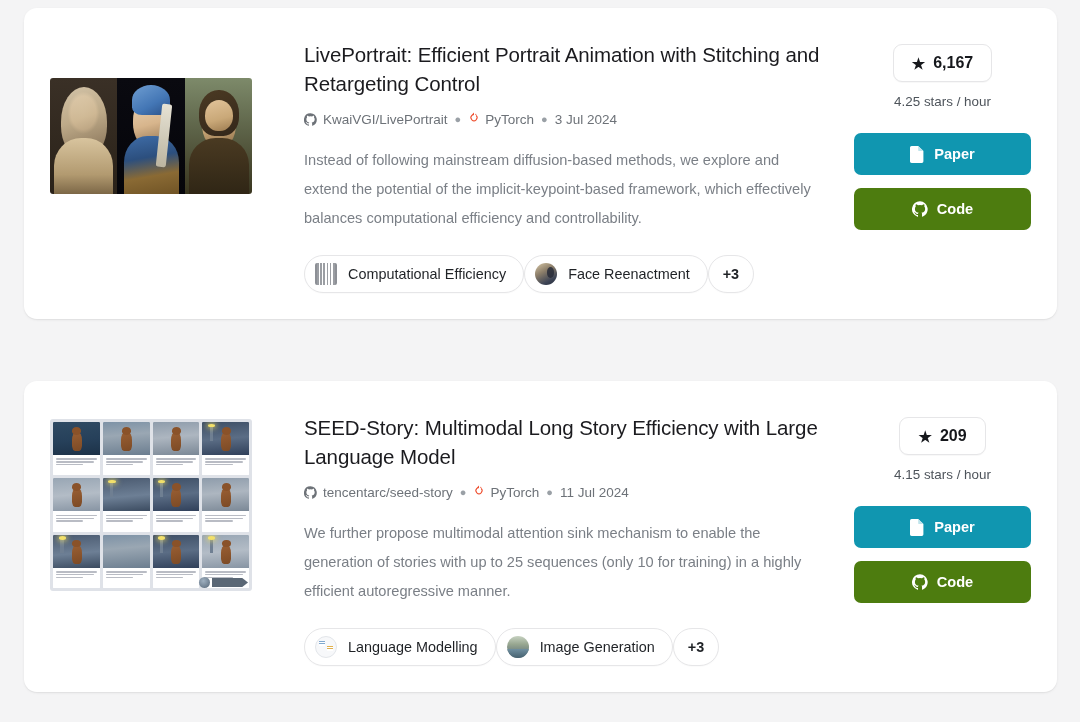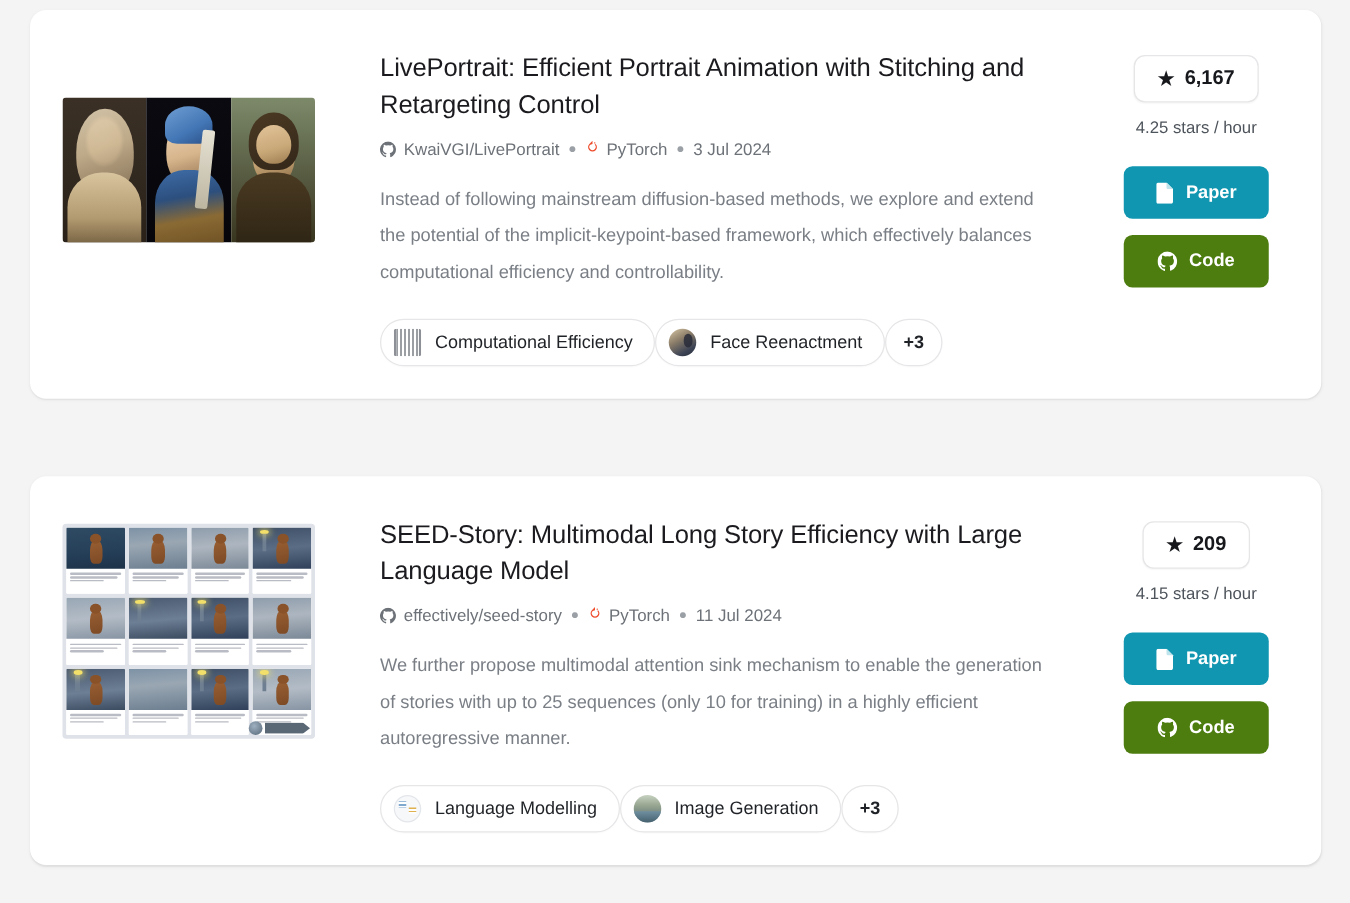--- a/index.html
+++ b/index.html
@@ -293,21 +293,21 @@
   .rate {
     margin-top: 12px;
     font-size: 13.4px;
     color: #4e545b;
     white-space: nowrap;
     text-align: right;
   }
 
   .btn {
     margin-top: 17px;
-    width: 116px;
+    width: 177px;
     height: 42px;
     border: none;
     border-radius: 7px;
     display: inline-flex;
     align-items: center;
     justify-content: center;
     gap: 9px;
     color: #ffffff;
     font-size: 14.6px;
     font-weight: 700;
@@ -539,21 +539,21 @@
     </div>
 
     <div class="body-col">
       <div class="title">SEED-Story: Multimodal Long Story Efficiency with Large Language Model</div>
 
       <div class="meta">
         <span class="repo">
           <svg class="gh-icon" viewBox="0 0 16 16">
             <path d="M8 .2a8 8 0 0 0-2.53 15.59c.4.07.55-.17.55-.38v-1.5c-2.22.48-2.7-1.07-2.7-1.07-.36-.93-.89-1.17-.89-1.17-.73-.5.06-.49.06-.49.8.06 1.23.83 1.23.83.72 1.23 1.88.88 2.34.67.07-.52.28-.88.51-1.08-1.78-.2-3.64-.89-3.64-3.95 0-.87.31-1.59.82-2.15-.08-.2-.36-1.02.08-2.12 0 0 .67-.21 2.2.82a7.6 7.6 0 0 1 4 0c1.53-1.03 2.2-.82 2.2-.82.44 1.1.16 1.92.08 2.12.51.56.82 1.28.82 2.15 0 3.07-1.87 3.75-3.65 3.95.29.25.54.73.54 1.48v2.2c0 .21.15.46.55.38A8 8 0 0 0 8 .2z"></path>
           </svg>
-          <span>effectively/seed-story</span>
+          <span>tencentarc/seed-story</span>
         </span>
         <span class="sep">●</span>
         <span class="fw">
           <svg class="pt-icon" viewBox="0 0 24 26">
             <path d="M12 1.2 7 6.2a7.1 7.1 0 1 0 10 0l-1.5 1.5a5 5 0 1 1-7 0L12 6.2v-5z" fill="#ee4c2c"></path>
             <circle cx="15.6" cy="4.6" r="1.15" fill="#ee4c2c"></circle>
           </svg>
           <span>PyTorch</span>
         </span>
         <span class="sep">●</span>

